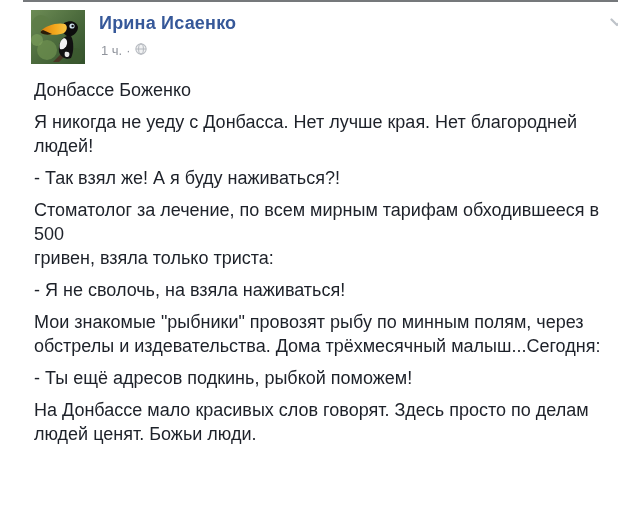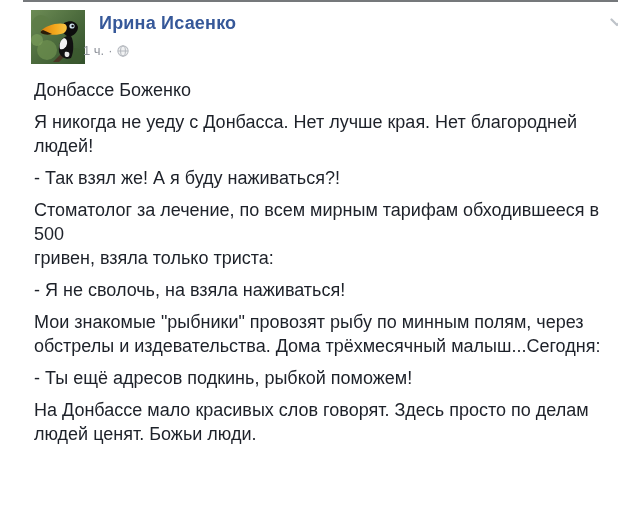--- a/index.html
+++ b/index.html
@@ -28,25 +28,24 @@
     left: 76px; top: 11px;
     font-size: 18px;
     font-weight: bold;
     color: #365899;
     text-decoration: none;
     cursor: pointer;
     letter-spacing: 0.2px;
   }
   .meta {
     position: absolute;
-    left: 60px; top: 41px;
+    left: 78px; top: 41px;
     font-size: 13px;
     color: #90949c;
     display: flex;
-    align-items: center;
     gap: 4px;
   }
   .meta .ts { cursor: pointer; }
   .meta .sep { color: #90949c; }
   .globe { display: inline-block; width: 12px; height: 12px; }
   .menu-chevron {
     position: absolute;
     right: 14px; top: 12px;
     width: 18px; height: 16px;
     display: flex; align-items: center; justify-content: center;

